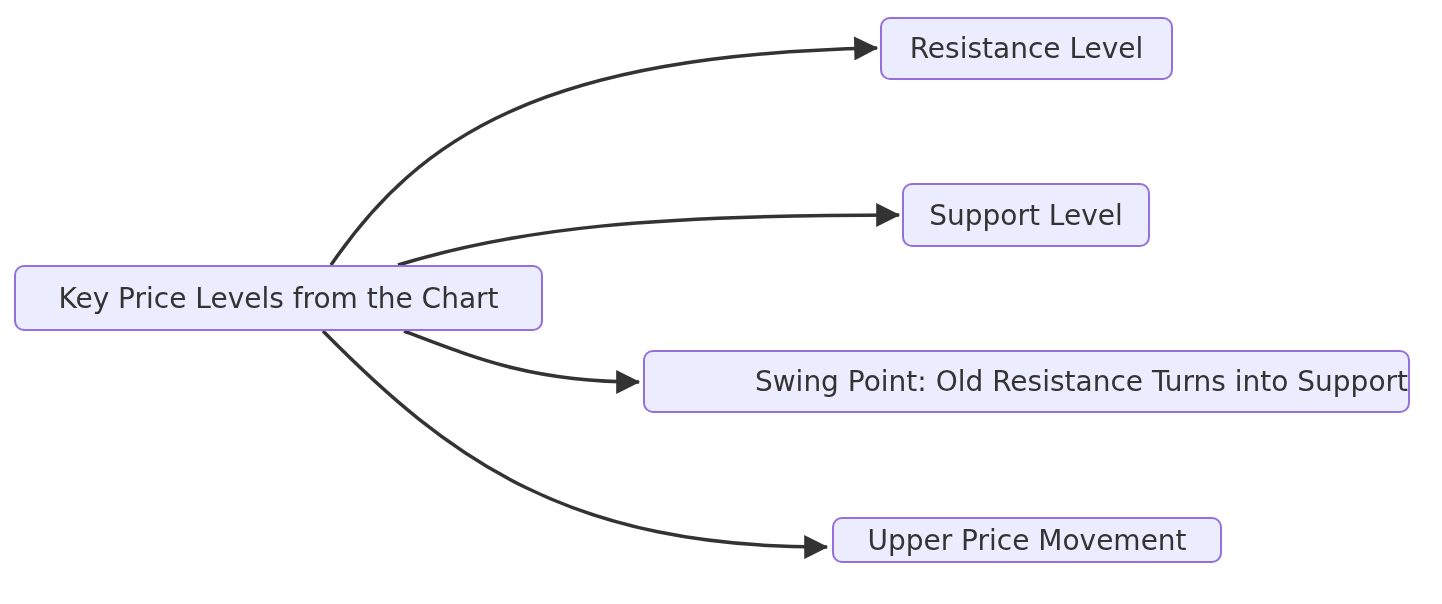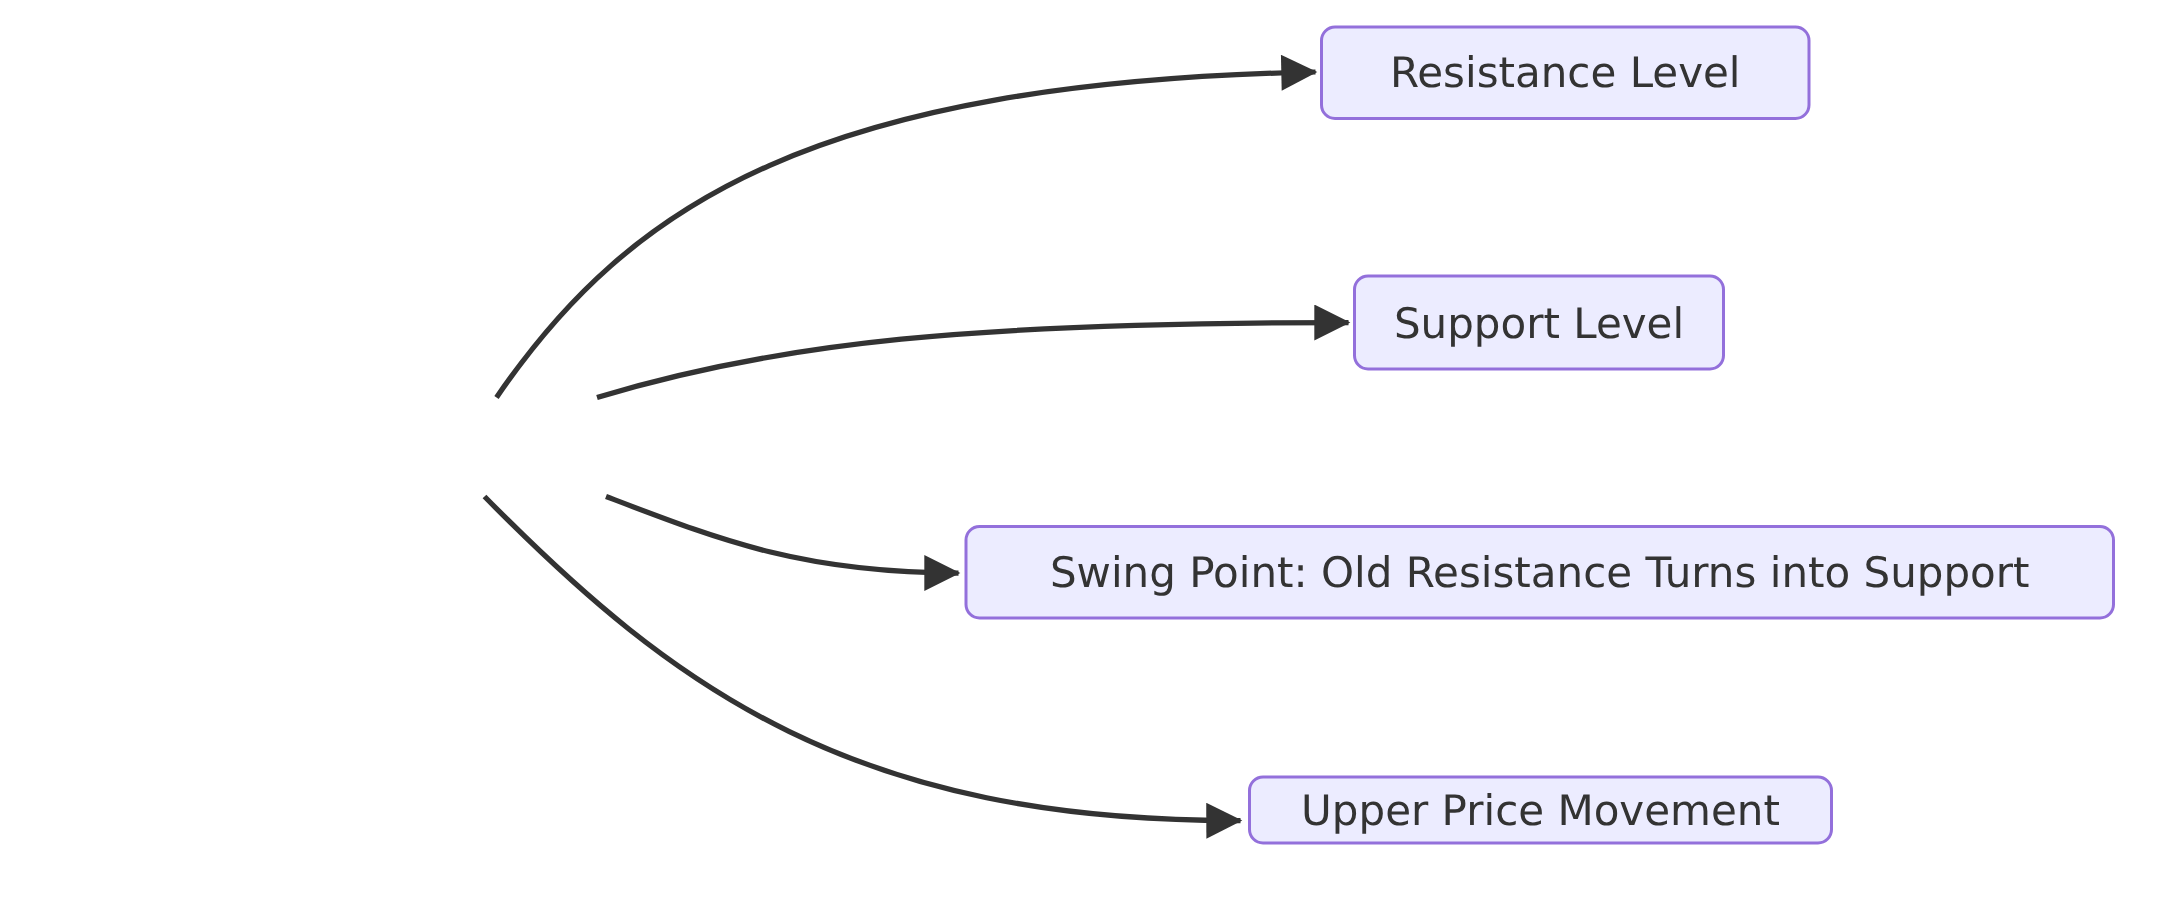--- a/index.html
+++ b/index.html
@@ -35,42 +35,45 @@
     border-radius: 10px;
     color: #333333;
     font-size: 28px;
     display: flex;
     align-items: center;
     justify-content: center;
     white-space: nowrap;
     text-align: center;
   }
   .node-root       { left: 14px;  top: 265px; width: 529px; height: 66px; }
-  .node-resistance { left: 880px; top: 17px;  width: 327px; height: 63px; }
+  .node-resistance { left: 880px; top: 17px;  width: 293px; height: 63px; }
   .node-support    { left: 902px; top: 183px; width: 248px; height: 64px; text-align: center; }
-  .node-swing      { left: 643px; top: 350px; width: 767px; height: 63px; }
+  .node-swing      { left: 643px; top: 350px; width: 767px; height: 63px; justify-content: flex-end; }
   .node-upper      { left: 832px; top: 517px; width: 390px; height: 46px; }
 </style>
 </head>
 <body>
 
 <div id="canvas">
 
   <svg id="edges" viewBox="0 0 1442 604" xmlns="http://www.w3.org/2000/svg">
     <defs>
       <marker id="arrowhead" viewBox="0 0 10 10" refX="9.5" refY="5" markerWidth="28" markerHeight="24" markerUnits="userSpaceOnUse" orient="auto">
         <path d="M 0 0 L 10 5 L 0 10 z" fill="#333333"></path>
       </marker>
     </defs>
     <path class="edge" d="M 331 265 C 420 135, 545 55, 877 48" marker-end="url(#arrowhead)"></path>
     <path class="edge" d="M 398 265 C 520 228, 650 215, 899 215" marker-end="url(#arrowhead)"></path>
     <path class="edge" d="M 404 331 C 480 360, 535 382, 639 382" marker-end="url(#arrowhead)"></path>
     <path class="edge" d="M 323 331 C 450 460, 570 548, 827 547" marker-end="url(#arrowhead)"></path>
   </svg>
 
+  <div class="node node-root">
+    <span>Key Price Levels from the Chart</span>
+  </div>
 
   <div class="node node-resistance">
     <span>Resistance Level</span>
   </div>
 
   <div class="node node-support">
     <span>Support Level</span>
   </div>
 
   <div class="node node-swing">

